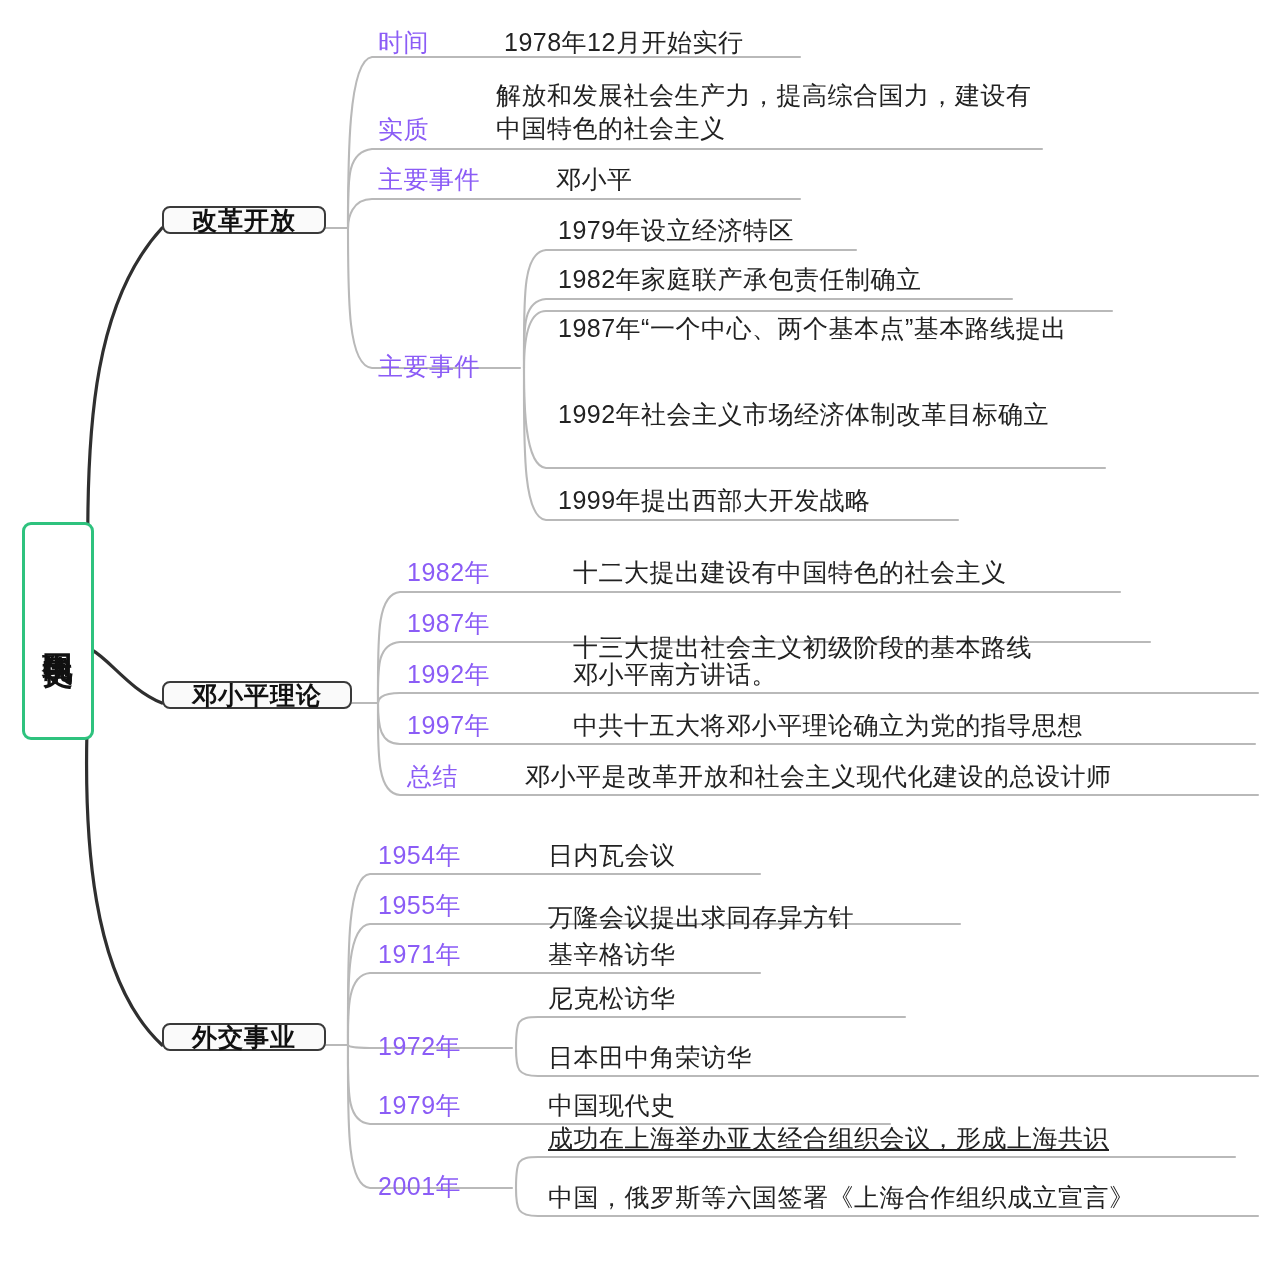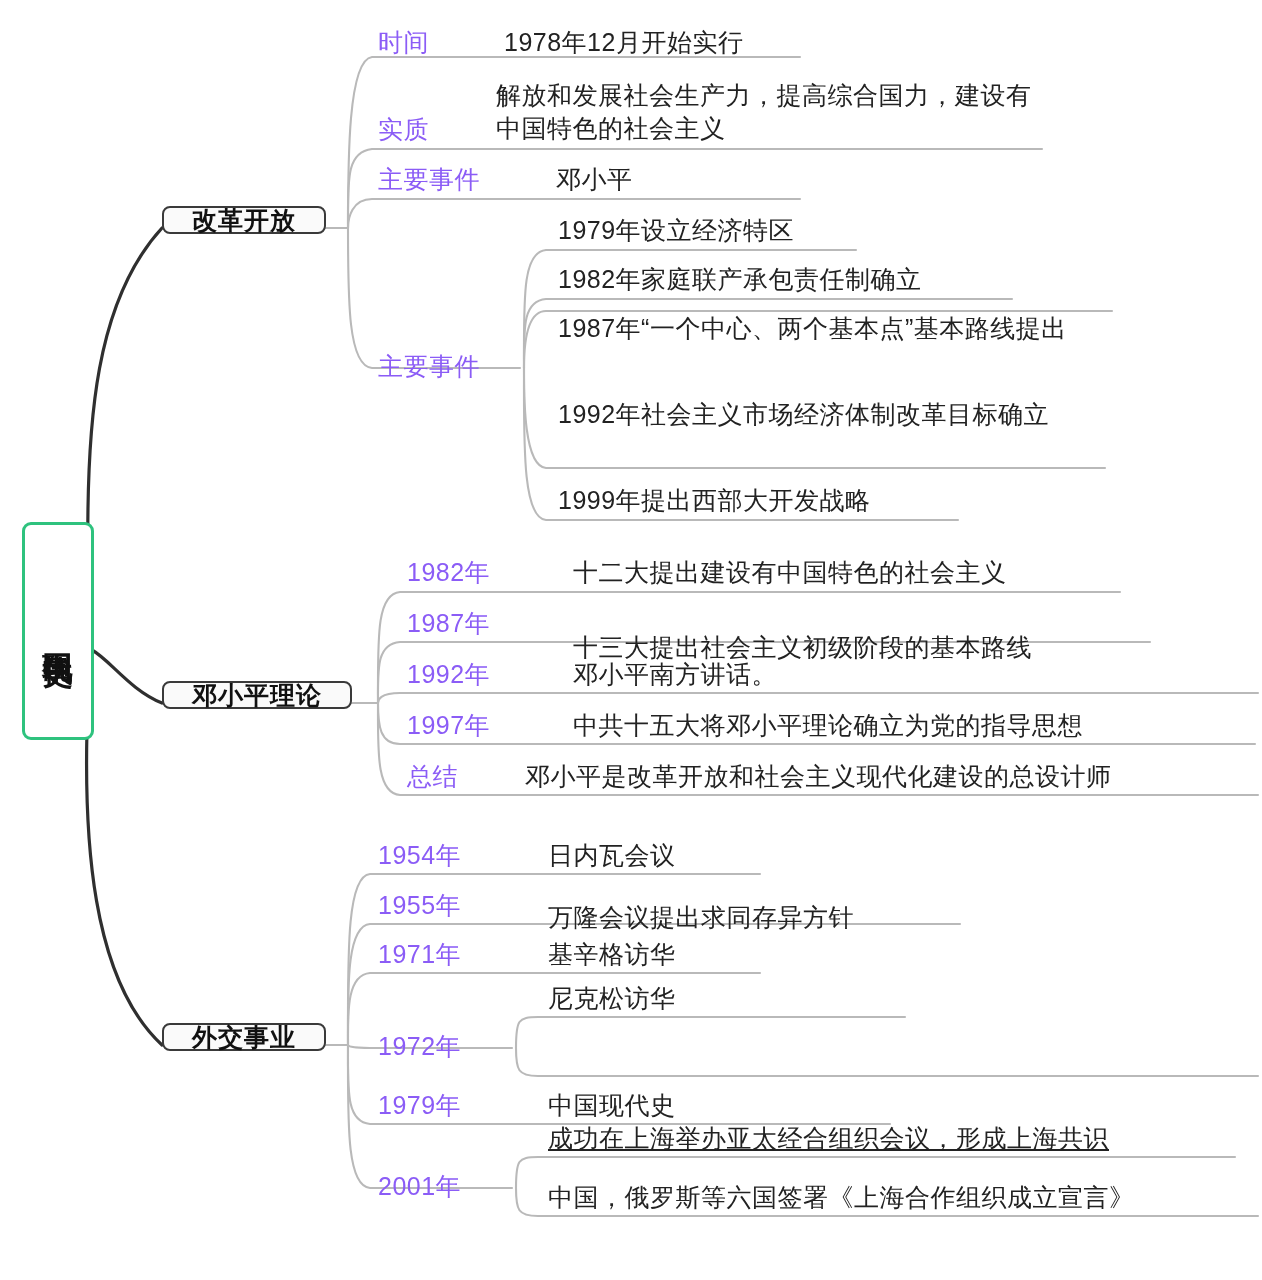--- a/index.html
+++ b/index.html
@@ -172,20 +172,21 @@
   <div class="val-cell nowrap" style="left:548px;top:839px;">日内瓦会议</div>
 
   <div class="key-cell" style="left:378px;top:889px;">1955年</div>
   <div class="val-cell nowrap" style="left:548px;top:889px;margin-top:12px;">万隆会议提出求同存异方针</div>
 
   <div class="key-cell" style="left:378px;top:938px;">1971年</div>
   <div class="val-cell nowrap" style="left:548px;top:938px;">基辛格访华</div>
 
   <div class="key-cell" style="left:378px;top:1030px;">1972年</div>
   <div class="val-cell nowrap" style="left:548px;top:982px;">尼克松访华</div>
+  <div class="val-cell nowrap" style="left:548px;top:1041px;">日本田中角荣访华</div>
 
   <div class="key-cell" style="left:378px;top:1089px;">1979年</div>
   <div class="val-cell nowrap" style="left:548px;top:1089px;">中国现代史</div>
 
   <div class="key-cell" style="left:378px;top:1170px;">2001年</div>
   <div class="val-cell nowrap" style="left:548px;top:1122px;text-decoration:underline;">成功在上海举办亚太经合组织会议，形成上海共识</div>
   <div class="val-cell nowrap" style="left:548px;top:1181px;">中国，俄罗斯等六国签署《上海合作组织成立宣言》</div>
 
 </div>
 

